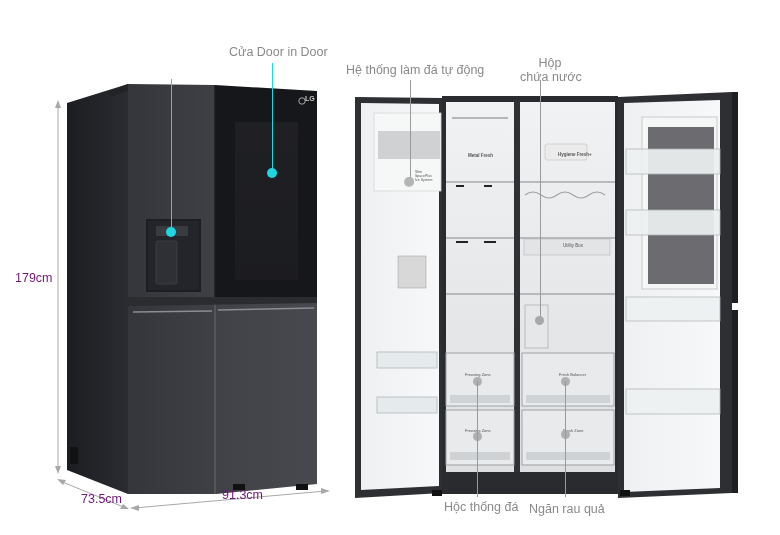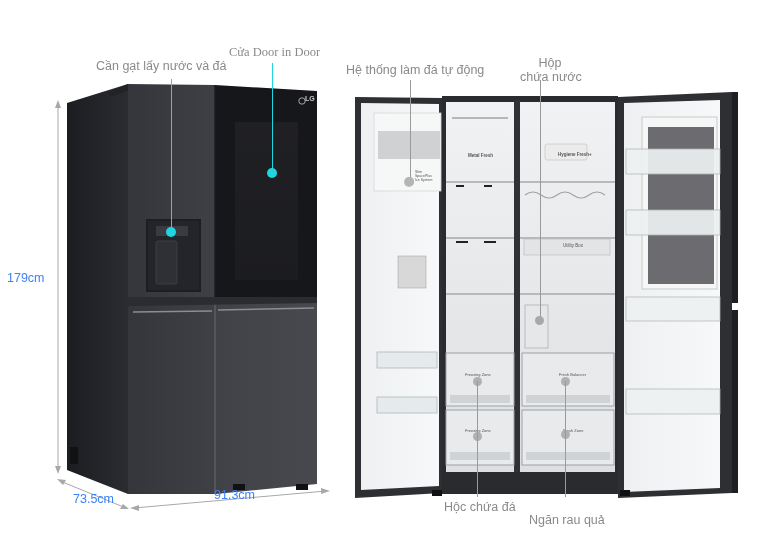--- a/index.html
+++ b/index.html
@@ -2,21 +2,21 @@
 <html><head>
 <meta charset="utf-8">
 <style>
   * { box-sizing: border-box; margin: 0; padding: 0; }
   html, body { width: 780px; height: 535px; background: #ffffff; overflow: hidden; }
   body { position: relative; font-family: "Liberation Sans", "DejaVu Sans", sans-serif; }
   .abs { position: absolute; }
   .label { position: absolute; color: #8a8a8a; font-size: 12.5px; white-space: nowrap; line-height: 1.1; text-align: center; }
   .vline { position: absolute; width: 1px; }
   .dot { position: absolute; border-radius: 50%; }
-  .dim-text { position: absolute; color: #3b82f6; font-size: 12.5px; white-space: nowrap; }
+  .dim-text { position: absolute; color: #701a75; font-size: 12.5px; white-space: nowrap; margin-left: 8px; }
   svg { display: block; }
 </style>
 </head>
 <body>
 
 <div class="abs" style="left:0;top:0;width:340px;height:535px;">
   <svg width="340" height="535" viewBox="0 0 340 535">
     <defs>
       <linearGradient id="sideG" x1="0" x2="1">
         <stop offset="0" stop-color="#1c1d21"></stop>
@@ -65,25 +65,24 @@
     <rect x="156" y="241" width="21" height="43" rx="2" fill="#2f3035" stroke="#45464b" stroke-width="0.7"></rect>
 
     <rect x="233" y="484" width="12" height="6" fill="#111"></rect>
     <rect x="296" y="484" width="12" height="6" fill="#111"></rect>
 
     <circle cx="302" cy="101" r="3.2" fill="none" stroke="#c8c8c8" stroke-width="0.8"></circle>
   </svg>
 
   <span class="abs" style="left:305px;top:95px;font-size:7px;color:#c9c9c9;font-weight:bold;">LG</span>
 
-  <span class="label" style="left:96px;top:60px;">Cần gạt lấy nước và đá</span>
   <div class="vline" style="left:171px;top:79px;height:152px;background:#1fd6e0;"></div>
   <div class="dot" style="left:166px;top:227px;width:10px;height:10px;background:#1fd6e0;"></div>
 
-  <span class="label" style="left:229px;top:46px;font-family:Liberation Serif, serif;">Cửa Door in Door</span>
+  <span class="label" style="left:229px;top:46px;">Cửa Door in Door</span>
   <div class="vline" style="left:272px;top:63px;height:110px;background:#1fd6e0;"></div>
   <div class="dot" style="left:267px;top:168px;width:10px;height:10px;background:#1fd6e0;"></div>
 
   <svg class="abs" style="left:0;top:0;" width="340" height="535">
 
     <line x1="58" y1="104" x2="58" y2="470" stroke="#a8a8a8" stroke-width="1"></line>
     <polygon points="58,100 55,108 61,108" fill="#a8a8a8"></polygon>
     <polygon points="58,474 55,466 61,466" fill="#a8a8a8"></polygon>
 
     <line x1="60" y1="481" x2="126" y2="508" stroke="#a8a8a8" stroke-width="1"></line>
@@ -200,19 +199,19 @@
   <div class="abs" style="left:180px;top:57px;width:60px;text-align:center;">
     <div class="label" style="position:static;">Hộp</div>
     <div class="label" style="position:static;">chứa nước</div>
   </div>
   <div class="vline" style="left:200px;top:80px;height:240px;background:#9a9a9a;"></div>
   <div class="dot" style="left:195px;top:316px;width:9px;height:9px;background:#a8a8a8;"></div>
 
   <div class="dot" style="left:133px;top:377px;width:9px;height:9px;background:#b0b0b0;"></div>
   <div class="dot" style="left:133px;top:432px;width:9px;height:9px;background:#b0b0b0;"></div>
   <div class="vline" style="left:137px;top:381px;height:116px;background:#9a9a9a;"></div>
-  <span class="label" style="left:104px;top:501px;">Hộc chứa đá</span>
+  <span class="label" style="left:104px;top:501px;">Hộc thống đá</span>
 
   <div class="dot" style="left:221px;top:377px;width:9px;height:9px;background:#b0b0b0;"></div>
   <div class="dot" style="left:221px;top:430px;width:9px;height:9px;background:#b0b0b0;"></div>
   <div class="vline" style="left:225px;top:381px;height:116px;background:#9a9a9a;"></div>
-  <span class="label" style="left:189px;top:503px;margin-top:11px;">Ngăn rau quả</span>
+  <span class="label" style="left:189px;top:503px;">Ngăn rau quả</span>
 </div>
 
 </body></html>

